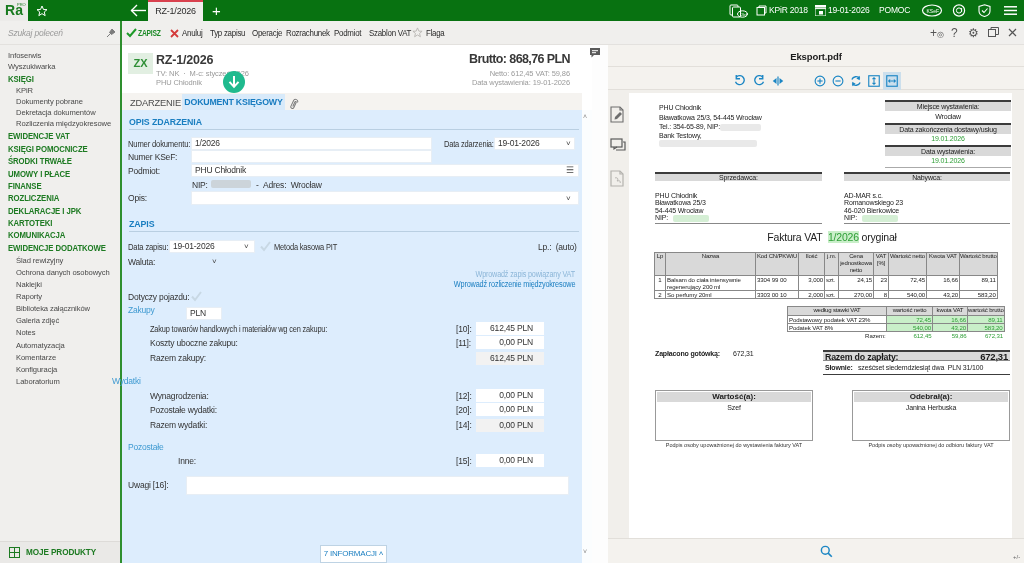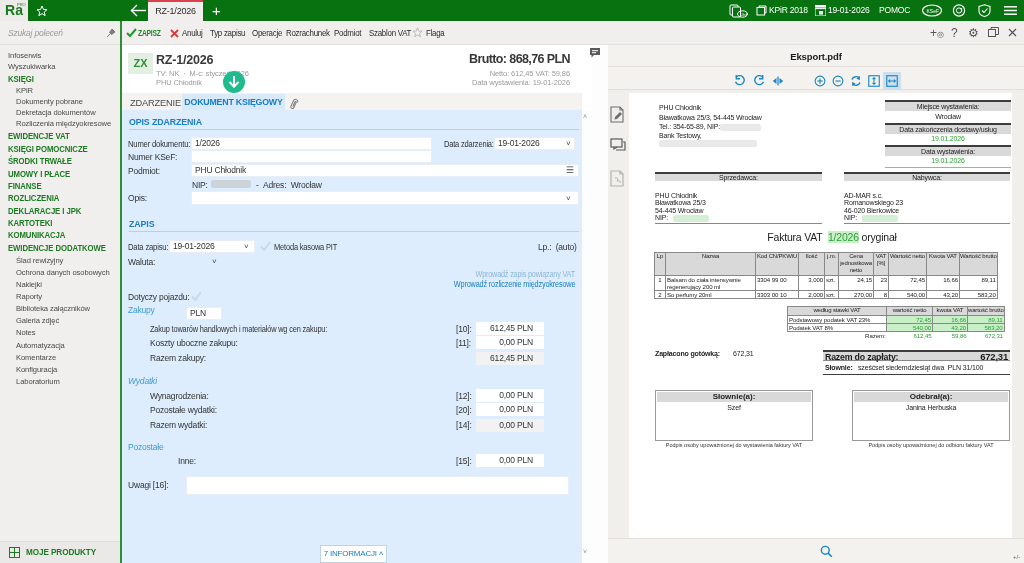--- a/index.html
+++ b/index.html
@@ -277,21 +277,21 @@
   </svg>
 <div class="abs sub" style="left:128px;top:305px;">Zakupy</div>
 <div class="abs lb" style="left:150px;top:323.5px;transform:scaleX(.87);transform-origin:0 50%;">Zakup towarów handlowych i materiałów wg cen zakupu:</div>
 <div class="abs lb" style="left:456px;top:323.5px;">[10]:</div>
 <div class="abs num" style="left:476px;top:321.7px;">612,45 PLN</div>
 <div class="abs lb" style="left:150px;top:338px;">Koszty uboczne zakupu:</div>
 <div class="abs lb" style="left:456px;top:338px;">[11]:</div>
 <div class="abs num" style="left:476px;top:336.2px;">0,00 PLN</div>
 <div class="abs lb" style="left:150px;top:353px;">Razem zakupy:</div>
 <div class="abs num numg" style="left:476px;top:351.6px;">612,45 PLN</div>
-<div class="abs sub" style="left:128px;top:376px;font-style:italic;">Wydatki</div>
+<div class="abs sub" style="left:112px;top:376px;">Wydatki</div>
 <div class="abs lb" style="left:150px;top:390.5px;">Wynagrodzenia:</div>
 <div class="abs lb" style="left:456px;top:390.5px;">[12]:</div>
 <div class="abs num" style="left:476px;top:388.8px;">0,00 PLN</div>
 <div class="abs lb" style="left:150px;top:405px;">Pozostałe wydatki:</div>
 <div class="abs lb" style="left:456px;top:405px;">[20]:</div>
 <div class="abs num" style="left:476px;top:403.1px;">0,00 PLN</div>
 <div class="abs lb" style="left:150px;top:420px;">Razem wydatki:</div>
 <div class="abs lb" style="left:456px;top:420px;">[14]:</div>
 <div class="abs num numg" style="left:476px;top:418.5px;">0,00 PLN</div>
 <div class="abs sub" style="left:128px;top:441.5px;">Pozostałe</div>
@@ -485,20 +485,20 @@
 
 <div class="abs p8" style="left:655px;top:350px;font-weight:bold;">Zapłacono gotówką:</div>
 <div class="abs p8" style="left:733px;top:350px;">672,31</div>
 <div class="abs" style="left:823px;top:350px;width:187px;height:11px;background:#d9d9d9;border-top:2px solid #3c3c3c;border-bottom:1px solid #888;"></div>
 <div class="abs" style="left:825px;top:351.5px;font-size:8.8px;letter-spacing:-0.2px;font-weight:bold;color:#1c1c1c;">Razem do zapłaty:</div>
 <div class="abs" style="left:930px;top:351px;width:78px;text-align:right;font-size:9.5px;letter-spacing:-0.2px;font-weight:bold;color:#1c1c1c;">672,31</div>
 <div class="abs p8" style="left:825px;top:363.5px;"><b>Słownie:</b>&nbsp;&nbsp;&nbsp;sześćset siedemdziesiąt dwa&nbsp; PLN 31/100</div>
 <div class="abs" style="left:823px;top:374px;width:187px;height:1px;background:#3c3c3c;"></div>
 
 <div class="abs" style="left:655px;top:390px;width:158px;height:51px;background:#fff;border:1px solid #999;"></div>
-<div class="abs" style="left:657px;top:392px;width:154px;height:10px;background:#d9d9d9;font-size:8px;font-weight:bold;color:#1c1c1c;text-align:center;line-height:10px;">Słownie(a):</div>
+<div class="abs" style="left:657px;top:392px;width:154px;height:10px;background:#d9d9d9;font-size:8px;font-weight:bold;color:#1c1c1c;text-align:center;line-height:10px;">Wartość(a):</div>
 <div class="abs p8" style="left:655px;top:404px;width:158px;text-align:center;">Szef</div>
 <div class="abs" style="left:655px;top:442px;width:158px;text-align:center;font-size:5.5px;color:#333;">Podpis osoby upoważnionej do wystawienia faktury VAT</div>
 <div class="abs" style="left:852px;top:390px;width:158px;height:51px;background:#fff;border:1px solid #999;"></div>
 <div class="abs" style="left:854px;top:392px;width:154px;height:10px;background:#d9d9d9;font-size:8px;font-weight:bold;color:#1c1c1c;text-align:center;line-height:10px;">Odebrał(a):</div>
 <div class="abs p8" style="left:852px;top:404px;width:158px;text-align:center;">Janina Herbuska</div>
 <div class="abs" style="left:852px;top:442px;width:158px;text-align:center;font-size:5.5px;color:#333;">Podpis osoby upoważnionej do odbioru faktury VAT</div>
 </div>
 
 </body></html>

